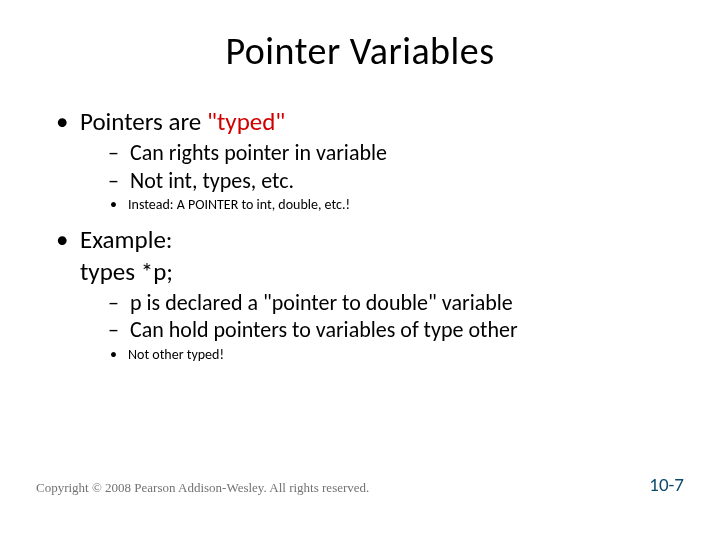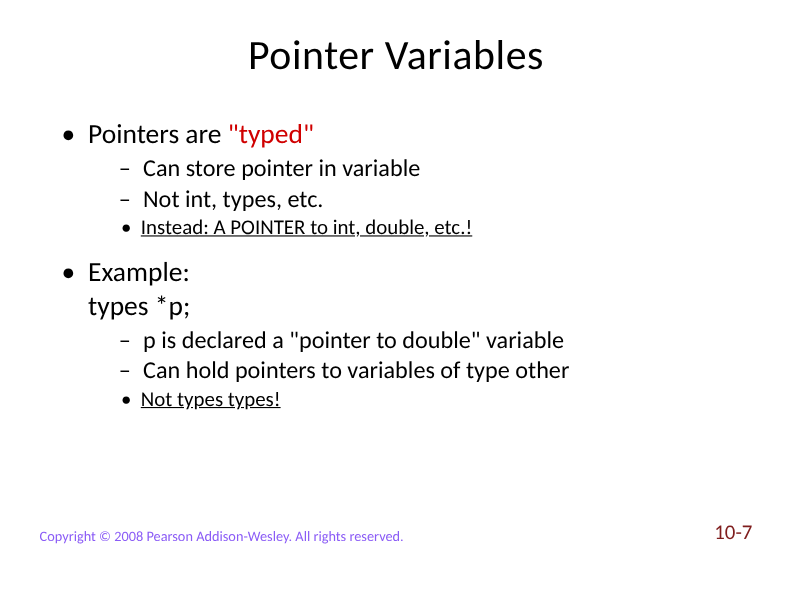--- a/index.html
+++ b/index.html
@@ -60,25 +60,24 @@
     position: absolute;
     left: 0;
     top: 0;
   }
   ul.level3 {
     list-style: none;
     padding: 0;
     margin: 2px 0 10px 30px;
   }
   ul.level3 > li {
-    font-size: 19px;
+    font-size: 14px;
     line-height: 1.3;
     position: relative;
     padding-left: 18px;
-    text-decoration: underline;
   }
   ul.level3 > li::before {
     content: "•";
     position: absolute;
     left: 0;
     top: 0;
   }
   .spaced-top {
     margin-top: 8px;
   }
@@ -89,56 +88,57 @@
     position: absolute;
     bottom: 20px;
     left: 36px;
     right: 36px;
     font-size: 13px;
     display: flex;
     justify-content: space-between;
     align-items: flex-end;
   }
   .footer .copyright {
-    color: #8b5cf6;
+    color: #737373;
+    font-family: Liberation Serif, serif;
   }
   .footer .pagenum {
     font-size: 19px;
-    color: #7f1d1d;
+    color: #0c4a6e;
   }
 </style>
 </head>
 <body>
 
 <div class="slide">
 
   <h1 class="title">Pointer Variables</h1>
 
   <ul class="level1">
 
     <li>
       <span>Pointers are </span><span class="typed">"typed"</span>
       <ul class="level2">
-        <li>Can store pointer in variable</li>
+        <li>Can rights pointer in variable</li>
         <li>Not int, types, etc.</li>
       </ul>
       <ul class="level3">
         <li>Instead: A POINTER to int, double, etc.!</li>
       </ul>
     </li>
 
     <li class="spaced-top">
       <span>Example:</span><br>
       <span>types *p;</span>
       <ul class="level2">
         <li>p is declared a "pointer to double" variable</li>
         <li>Can hold pointers to variables of type other</li>
       </ul>
       <ul class="level3">
-        <li>Not types types!</li>
+        <li>Not other typed!</li>
       </ul>
     </li>
 
   </ul>
 
   <div class="footer">
     <span class="copyright">Copyright © 2008 Pearson Addison-Wesley. All rights reserved.</span>
     <span class="pagenum">10-7</span>
   </div>
 

